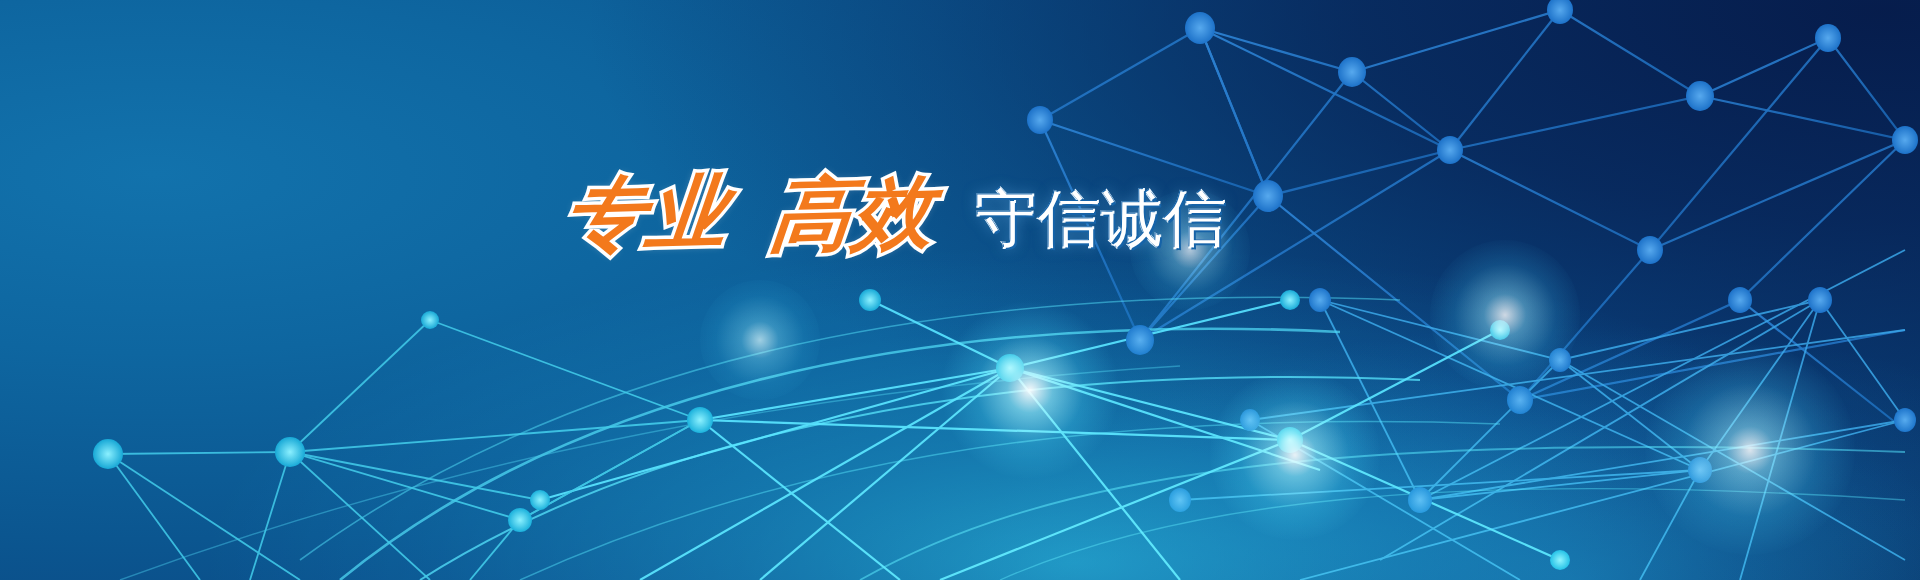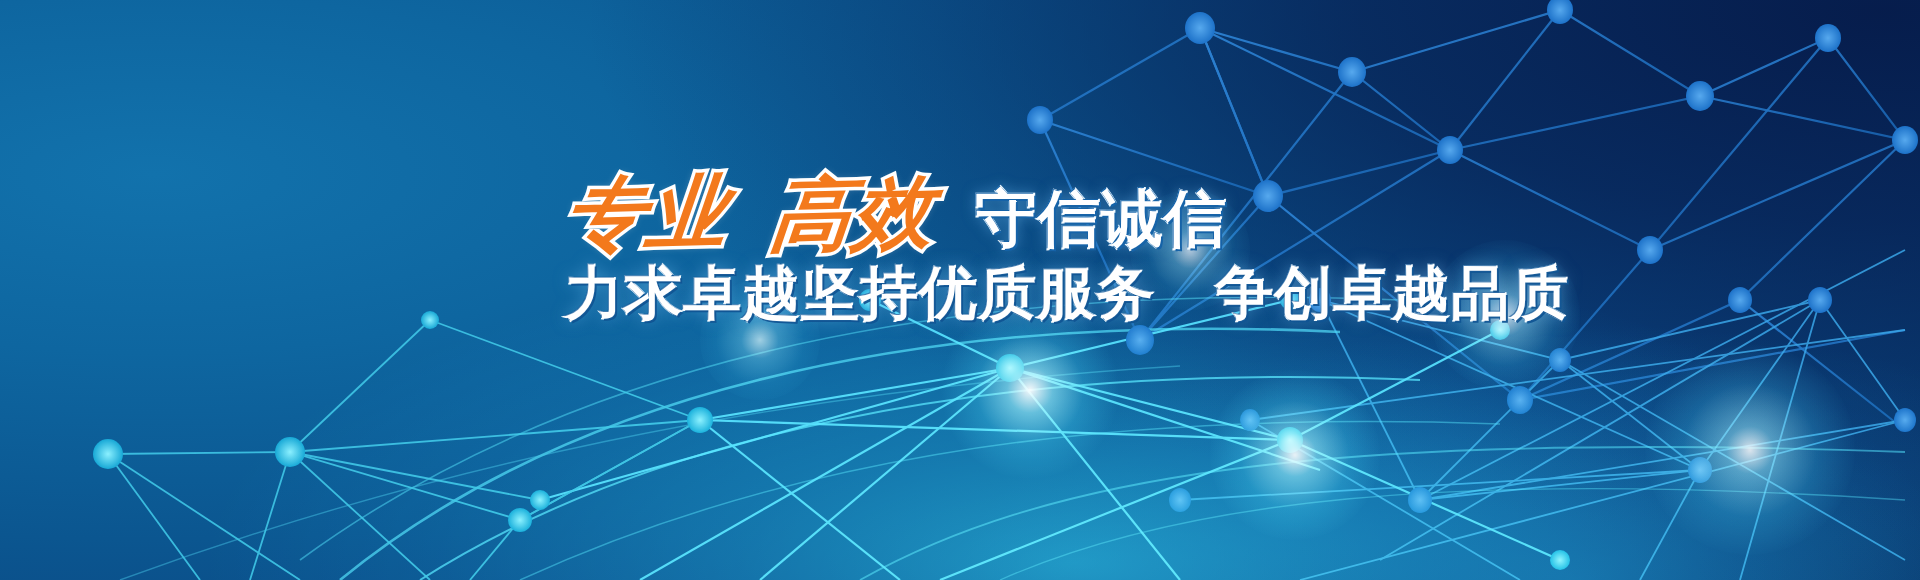--- a/index.html
+++ b/index.html
@@ -53,21 +53,21 @@
     letter-spacing:2px;
     -webkit-text-stroke:7px #ffffff;
     paint-order:stroke fill;
     text-shadow:0 0 10px rgba(255,255,255,.35);
     transform:skewX(-7deg) rotate(-1.5deg);
   }
   .hl-b{margin-left:42px;}
   .hl-c{
     font-size:62px;
     line-height:1;
-    font-weight:700;
+    font-weight:400;
     color:#ffffff;
     margin-left:40px;
     letter-spacing:1px;
     -webkit-text-stroke:2px #ffffff;
     paint-order:stroke fill;
     text-shadow:
       2px 2px 0 #1663a8,
       -1px -1px 0 #1663a8,
       0 0 14px rgba(120,200,255,.55);
     margin-bottom:4px;
@@ -248,21 +248,16 @@
               background:radial-gradient(circle,rgba(220,250,255,.7) 0%,rgba(130,220,255,.32) 22%,rgba(50,175,235,.1) 52%,rgba(30,150,215,0) 78%);"></div>
 
   <div class="copy">
 
     <div class="headline">
       <span class="hl-a">专业</span>
       <span class="hl-b">高效</span>
       <span class="hl-c">守信诚信</span>
     </div>
 
-    <div class="subline">
-      <span>力求卓越坚持优质服务</span>
-      <span class="sub-gap"></span>
-      <span>争创卓越品质</span>
-    </div>
 
   </div>
 
 </div>
 
 </body></html>

